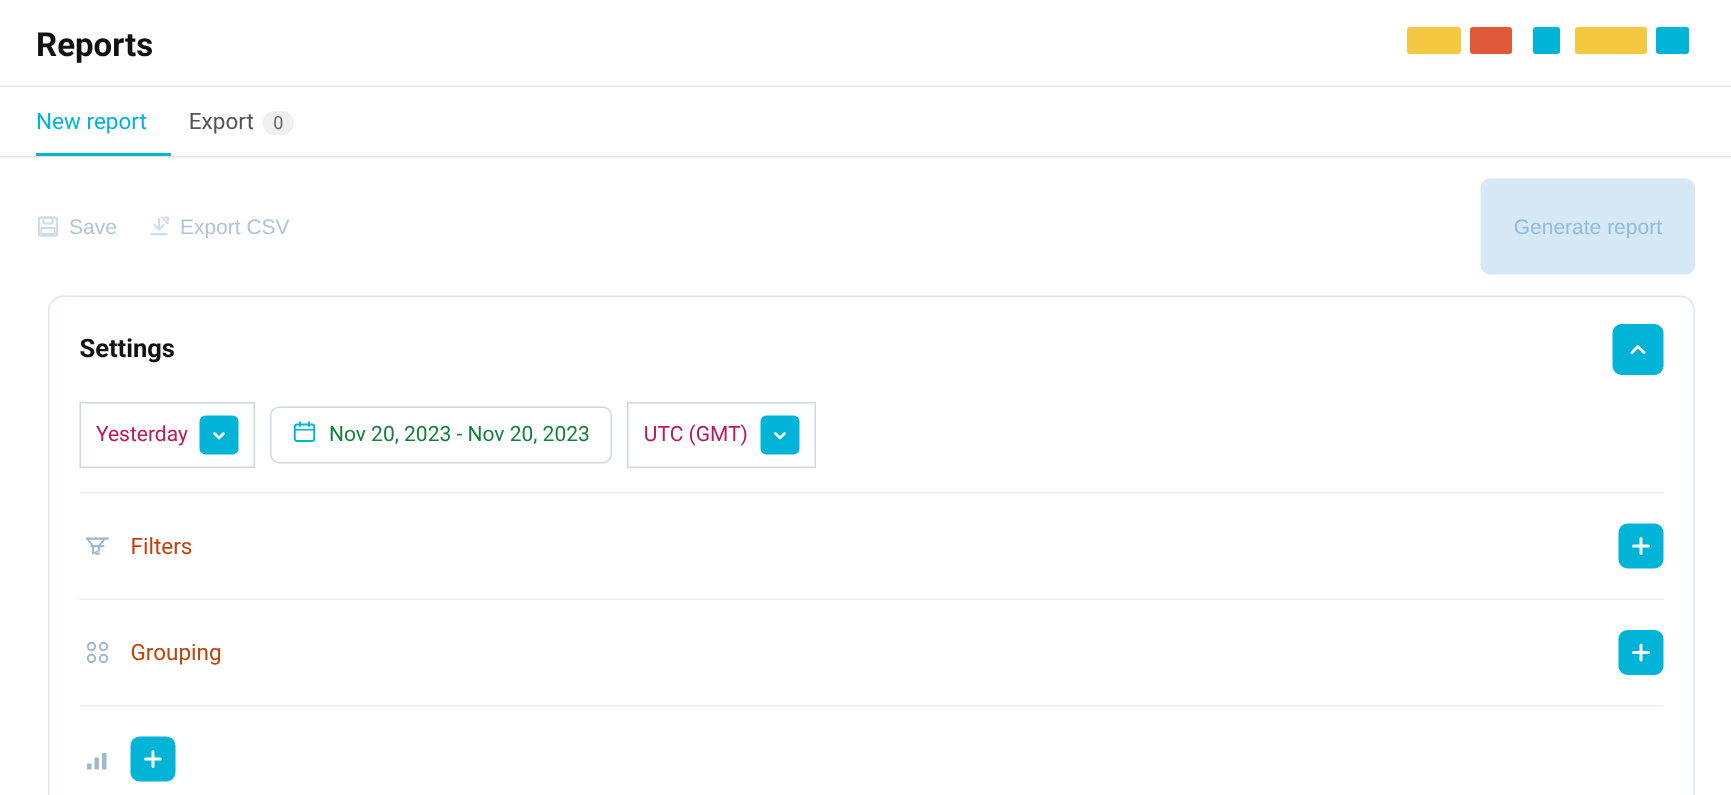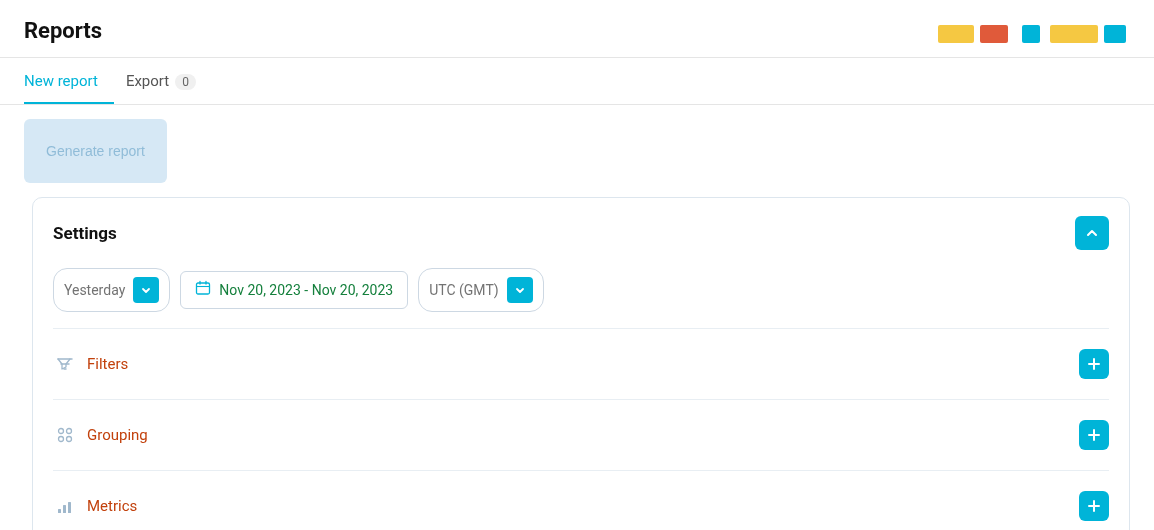--- a/index.html
+++ b/index.html
@@ -7,21 +7,21 @@
       font-family: -apple-system, BlinkMacSystemFont, 'Segoe UI', Roboto, sans-serif;
       background: #fff;
       color: #222;
       width: 1154px;
       min-height: 530px;
     }
 
     
     .header {
       display: flex;
-      align-items: flex-end;
+      align-items: flex-start;
       justify-content: space-between;
       padding: 18px 28px 14px 24px;
       border-bottom: 1px solid #e5e5e5;
     }
     .header-title {
       font-size: 22px;
       font-weight: 700;
       color: #111;
     }
     .header-logo {
@@ -136,25 +136,25 @@
     .date-row {
       display: flex;
       align-items: center;
       gap: 10px;
       margin-bottom: 16px;
     }
     .dropdown-field {
       display: flex;
       align-items: center;
       border: 1px solid #cdd8e3;
-      border-radius: 14px;
+      border-radius: 0;
       padding: 8px 10px;
       gap: 8px;
       font-size: 14px;
-      color: #737373;
+      color: #be185d;
       background: #fff;
       cursor: pointer;
     }
     .dropdown-field .chevron-down {
       background: #00b4d8;
       color: #fff;
       border-radius: 4px;
       width: 26px;
       height: 26px;
       display: flex;
@@ -240,20 +240,38 @@
   <div class="tab active">
     <span>New report</span>
   </div>
   <div class="tab">
     <span>Export</span>
     <span class="tab-badge">0</span>
   </div>
 </div>
 
 <div class="toolbar">
+  <div class="toolbar-left">
+    <button class="toolbar-btn">
+      <svg width="16" height="16" viewBox="0 0 16 16" fill="none">
+        <rect x="2" y="2" width="12" height="12" rx="1" stroke="#b0c4d8" stroke-width="1.5" fill="none"></rect>
+        <rect x="5" y="2" width="6" height="4" rx="0.5" stroke="#b0c4d8" stroke-width="1.2" fill="none"></rect>
+        <rect x="3.5" y="9" width="9" height="4" rx="0.5" stroke="#b0c4d8" stroke-width="1.2" fill="none"></rect>
+      </svg>
+      <span>Save</span>
+    </button>
+    <button class="toolbar-btn">
+      <svg width="16" height="16" viewBox="0 0 16 16" fill="none">
+        <path d="M3 13h10M8 3v7M5 7l3 3 3-3" stroke="#b0c4d8" stroke-width="1.5" stroke-linecap="round" stroke-linejoin="round"></path>
+        <path d="M12 2h2v2" stroke="#b0c4d8" stroke-width="1.2" stroke-linecap="round"></path>
+        <path d="M10 2l4 4" stroke="#b0c4d8" stroke-width="1.2" stroke-linecap="round"></path>
+      </svg>
+      <span>Export CSV</span>
+    </button>
+  </div>
   <button class="generate-btn">Generate report</button>
 </div>
 
 <div class="settings-card">
   <div class="settings-header">
     <span class="settings-title">Settings</span>
     <button class="collapse-btn">
       <svg width="16" height="16" viewBox="0 0 16 16" fill="none">
         <path d="M4 10l4-4 4 4" stroke="#fff" stroke-width="2" stroke-linecap="round" stroke-linejoin="round"></path>
       </svg>
@@ -325,20 +343,19 @@
 
   <hr class="section-divider">
   <div class="section-row">
     <div class="section-icon">
       <svg width="18" height="18" viewBox="0 0 18 18" fill="none">
         <rect x="2" y="12" width="3" height="4" rx="0.5" fill="#a0b8cc"></rect>
         <rect x="7" y="8" width="3" height="8" rx="0.5" fill="#a0b8cc"></rect>
         <rect x="12" y="5" width="3" height="11" rx="0.5" fill="#a0b8cc"></rect>
       </svg>
     </div>
-    <span class="section-label">Metrics</span>
     <button class="add-btn">
       <svg width="14" height="14" viewBox="0 0 14 14" fill="none">
         <path d="M7 2v10M2 7h10" stroke="#fff" stroke-width="2" stroke-linecap="round"></path>
       </svg>
     </button>
   </div>
 </div>
 
 </body></html>

